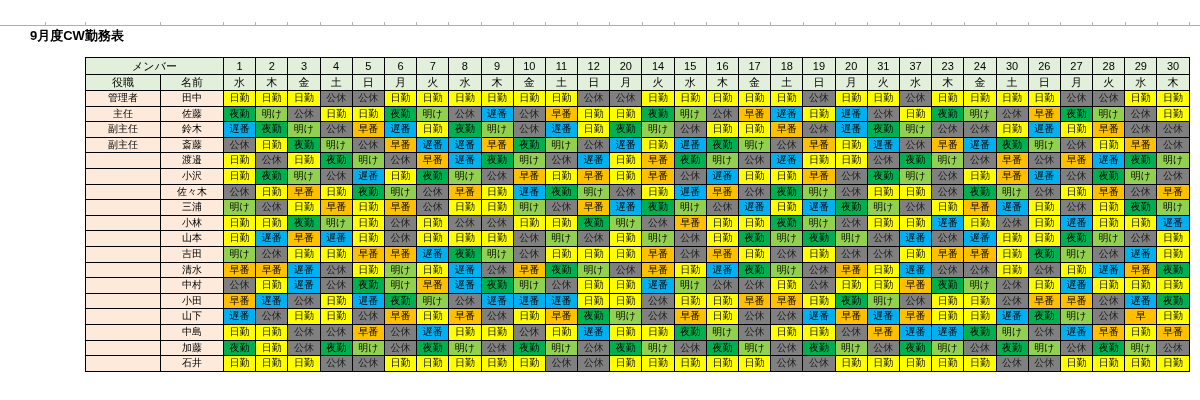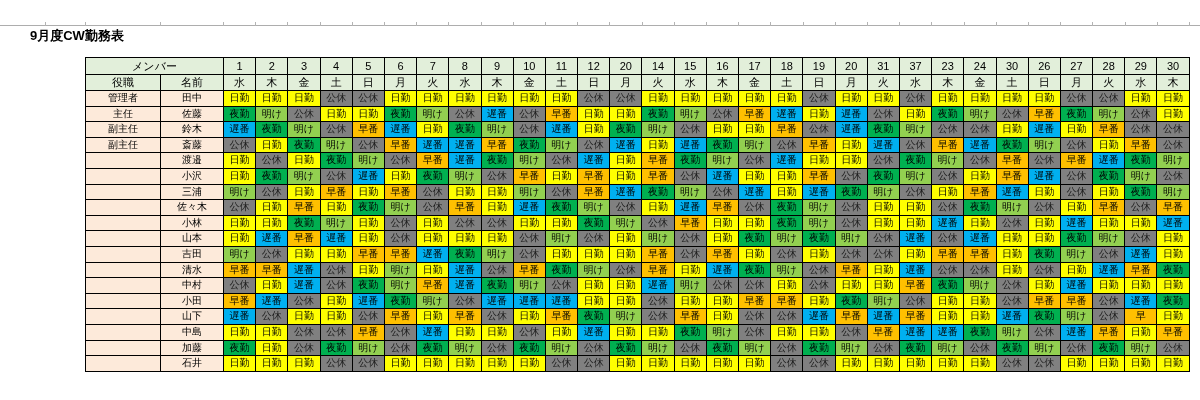--- a/index.html
+++ b/index.html
@@ -364,20 +364,54 @@
           <td style="background: rgb(255, 255, 0); color: rgb(0, 0, 0);">日勤</td>
           <td style="background: rgb(255, 192, 0); color: rgb(0, 0, 0);">早番</td>
           <td style="background: rgb(0, 176, 240); color: rgb(0, 0, 0);">遅番</td>
           <td style="background: rgb(128, 128, 128); color: rgb(26, 26, 26);">公休</td>
           <td style="background: rgb(0, 176, 80); color: rgb(0, 0, 0);">夜勤</td>
           <td style="background: rgb(146, 208, 80); color: rgb(0, 0, 0);">明け</td>
           <td style="background: rgb(128, 128, 128); color: rgb(26, 26, 26);">公休</td>
         </tr>
         <tr class="drow">
           <td class="role" style="background: rgb(253, 234, 218);"></td>
+          <td class="name" style="background: rgb(253, 234, 218);">佐々木</td>
+          <td style="background: rgb(128, 128, 128); color: rgb(26, 26, 26);">公休</td>
+          <td style="background: rgb(255, 255, 0); color: rgb(0, 0, 0);">日勤</td>
+          <td style="background: rgb(255, 192, 0); color: rgb(0, 0, 0);">早番</td>
+          <td style="background: rgb(255, 255, 0); color: rgb(0, 0, 0);">日勤</td>
+          <td style="background: rgb(0, 176, 80); color: rgb(0, 0, 0);">夜勤</td>
+          <td style="background: rgb(146, 208, 80); color: rgb(0, 0, 0);">明け</td>
+          <td style="background: rgb(128, 128, 128); color: rgb(26, 26, 26);">公休</td>
+          <td style="background: rgb(255, 192, 0); color: rgb(0, 0, 0);">早番</td>
+          <td style="background: rgb(255, 255, 0); color: rgb(0, 0, 0);">日勤</td>
+          <td style="background: rgb(0, 176, 240); color: rgb(0, 0, 0);">遅番</td>
+          <td style="background: rgb(0, 176, 80); color: rgb(0, 0, 0);">夜勤</td>
+          <td style="background: rgb(146, 208, 80); color: rgb(0, 0, 0);">明け</td>
+          <td style="background: rgb(128, 128, 128); color: rgb(26, 26, 26);">公休</td>
+          <td style="background: rgb(255, 255, 0); color: rgb(0, 0, 0);">日勤</td>
+          <td style="background: rgb(0, 176, 240); color: rgb(0, 0, 0);">遅番</td>
+          <td style="background: rgb(255, 192, 0); color: rgb(0, 0, 0);">早番</td>
+          <td style="background: rgb(128, 128, 128); color: rgb(26, 26, 26);">公休</td>
+          <td style="background: rgb(0, 176, 80); color: rgb(0, 0, 0);">夜勤</td>
+          <td style="background: rgb(146, 208, 80); color: rgb(0, 0, 0);">明け</td>
+          <td style="background: rgb(128, 128, 128); color: rgb(26, 26, 26);">公休</td>
+          <td style="background: rgb(255, 255, 0); color: rgb(0, 0, 0);">日勤</td>
+          <td style="background: rgb(255, 255, 0); color: rgb(0, 0, 0);">日勤</td>
+          <td style="background: rgb(128, 128, 128); color: rgb(26, 26, 26);">公休</td>
+          <td style="background: rgb(0, 176, 80); color: rgb(0, 0, 0);">夜勤</td>
+          <td style="background: rgb(146, 208, 80); color: rgb(0, 0, 0);">明け</td>
+          <td style="background: rgb(128, 128, 128); color: rgb(26, 26, 26);">公休</td>
+          <td style="background: rgb(255, 255, 0); color: rgb(0, 0, 0);">日勤</td>
+          <td style="background: rgb(255, 192, 0); color: rgb(0, 0, 0);">早番</td>
+          <td style="background: rgb(128, 128, 128); color: rgb(26, 26, 26);">公休</td>
+          <td style="background: rgb(255, 192, 0); color: rgb(0, 0, 0);">早番</td>
+        </tr>
+        <tr class="drow">
+          <td class="role" style="background: rgb(253, 234, 218);"></td>
           <td class="name" style="background: rgb(253, 234, 218);">三浦</td>
           <td style="background: rgb(146, 208, 80); color: rgb(0, 0, 0);">明け</td>
           <td style="background: rgb(128, 128, 128); color: rgb(26, 26, 26);">公休</td>
           <td style="background: rgb(255, 255, 0); color: rgb(0, 0, 0);">日勤</td>
           <td style="background: rgb(255, 192, 0); color: rgb(0, 0, 0);">早番</td>
           <td style="background: rgb(255, 255, 0); color: rgb(0, 0, 0);">日勤</td>
           <td style="background: rgb(255, 192, 0); color: rgb(0, 0, 0);">早番</td>
           <td style="background: rgb(128, 128, 128); color: rgb(26, 26, 26);">公休</td>
           <td style="background: rgb(255, 255, 0); color: rgb(0, 0, 0);">日勤</td>
           <td style="background: rgb(255, 255, 0); color: rgb(0, 0, 0);">日勤</td>
@@ -395,54 +429,20 @@
           <td style="background: rgb(146, 208, 80); color: rgb(0, 0, 0);">明け</td>
           <td style="background: rgb(128, 128, 128); color: rgb(26, 26, 26);">公休</td>
           <td style="background: rgb(255, 255, 0); color: rgb(0, 0, 0);">日勤</td>
           <td style="background: rgb(255, 192, 0); color: rgb(0, 0, 0);">早番</td>
           <td style="background: rgb(0, 176, 240); color: rgb(0, 0, 0);">遅番</td>
           <td style="background: rgb(255, 255, 0); color: rgb(0, 0, 0);">日勤</td>
           <td style="background: rgb(128, 128, 128); color: rgb(26, 26, 26);">公休</td>
           <td style="background: rgb(255, 255, 0); color: rgb(0, 0, 0);">日勤</td>
           <td style="background: rgb(0, 176, 80); color: rgb(0, 0, 0);">夜勤</td>
           <td style="background: rgb(146, 208, 80); color: rgb(0, 0, 0);">明け</td>
-        </tr>
-        <tr class="drow">
-          <td class="role" style="background: rgb(253, 234, 218);"></td>
-          <td class="name" style="background: rgb(253, 234, 218);">佐々木</td>
-          <td style="background: rgb(128, 128, 128); color: rgb(26, 26, 26);">公休</td>
-          <td style="background: rgb(255, 255, 0); color: rgb(0, 0, 0);">日勤</td>
-          <td style="background: rgb(255, 192, 0); color: rgb(0, 0, 0);">早番</td>
-          <td style="background: rgb(255, 255, 0); color: rgb(0, 0, 0);">日勤</td>
-          <td style="background: rgb(0, 176, 80); color: rgb(0, 0, 0);">夜勤</td>
-          <td style="background: rgb(146, 208, 80); color: rgb(0, 0, 0);">明け</td>
-          <td style="background: rgb(128, 128, 128); color: rgb(26, 26, 26);">公休</td>
-          <td style="background: rgb(255, 192, 0); color: rgb(0, 0, 0);">早番</td>
-          <td style="background: rgb(255, 255, 0); color: rgb(0, 0, 0);">日勤</td>
-          <td style="background: rgb(0, 176, 240); color: rgb(0, 0, 0);">遅番</td>
-          <td style="background: rgb(0, 176, 80); color: rgb(0, 0, 0);">夜勤</td>
-          <td style="background: rgb(146, 208, 80); color: rgb(0, 0, 0);">明け</td>
-          <td style="background: rgb(128, 128, 128); color: rgb(26, 26, 26);">公休</td>
-          <td style="background: rgb(255, 255, 0); color: rgb(0, 0, 0);">日勤</td>
-          <td style="background: rgb(0, 176, 240); color: rgb(0, 0, 0);">遅番</td>
-          <td style="background: rgb(255, 192, 0); color: rgb(0, 0, 0);">早番</td>
-          <td style="background: rgb(128, 128, 128); color: rgb(26, 26, 26);">公休</td>
-          <td style="background: rgb(0, 176, 80); color: rgb(0, 0, 0);">夜勤</td>
-          <td style="background: rgb(146, 208, 80); color: rgb(0, 0, 0);">明け</td>
-          <td style="background: rgb(128, 128, 128); color: rgb(26, 26, 26);">公休</td>
-          <td style="background: rgb(255, 255, 0); color: rgb(0, 0, 0);">日勤</td>
-          <td style="background: rgb(255, 255, 0); color: rgb(0, 0, 0);">日勤</td>
-          <td style="background: rgb(128, 128, 128); color: rgb(26, 26, 26);">公休</td>
-          <td style="background: rgb(0, 176, 80); color: rgb(0, 0, 0);">夜勤</td>
-          <td style="background: rgb(146, 208, 80); color: rgb(0, 0, 0);">明け</td>
-          <td style="background: rgb(128, 128, 128); color: rgb(26, 26, 26);">公休</td>
-          <td style="background: rgb(255, 255, 0); color: rgb(0, 0, 0);">日勤</td>
-          <td style="background: rgb(255, 192, 0); color: rgb(0, 0, 0);">早番</td>
-          <td style="background: rgb(128, 128, 128); color: rgb(26, 26, 26);">公休</td>
-          <td style="background: rgb(255, 192, 0); color: rgb(0, 0, 0);">早番</td>
         </tr>
         <tr class="drow">
           <td class="role" style="background: rgb(253, 234, 218);"></td>
           <td class="name" style="background: rgb(253, 234, 218);">小林</td>
           <td style="background: rgb(255, 255, 0); color: rgb(0, 0, 0);">日勤</td>
           <td style="background: rgb(255, 255, 0); color: rgb(0, 0, 0);">日勤</td>
           <td style="background: rgb(0, 176, 80); color: rgb(0, 0, 0);">夜勤</td>
           <td style="background: rgb(146, 208, 80); color: rgb(0, 0, 0);">明け</td>
           <td style="background: rgb(255, 255, 0); color: rgb(0, 0, 0);">日勤</td>
           <td style="background: rgb(128, 128, 128); color: rgb(26, 26, 26);">公休</td>

